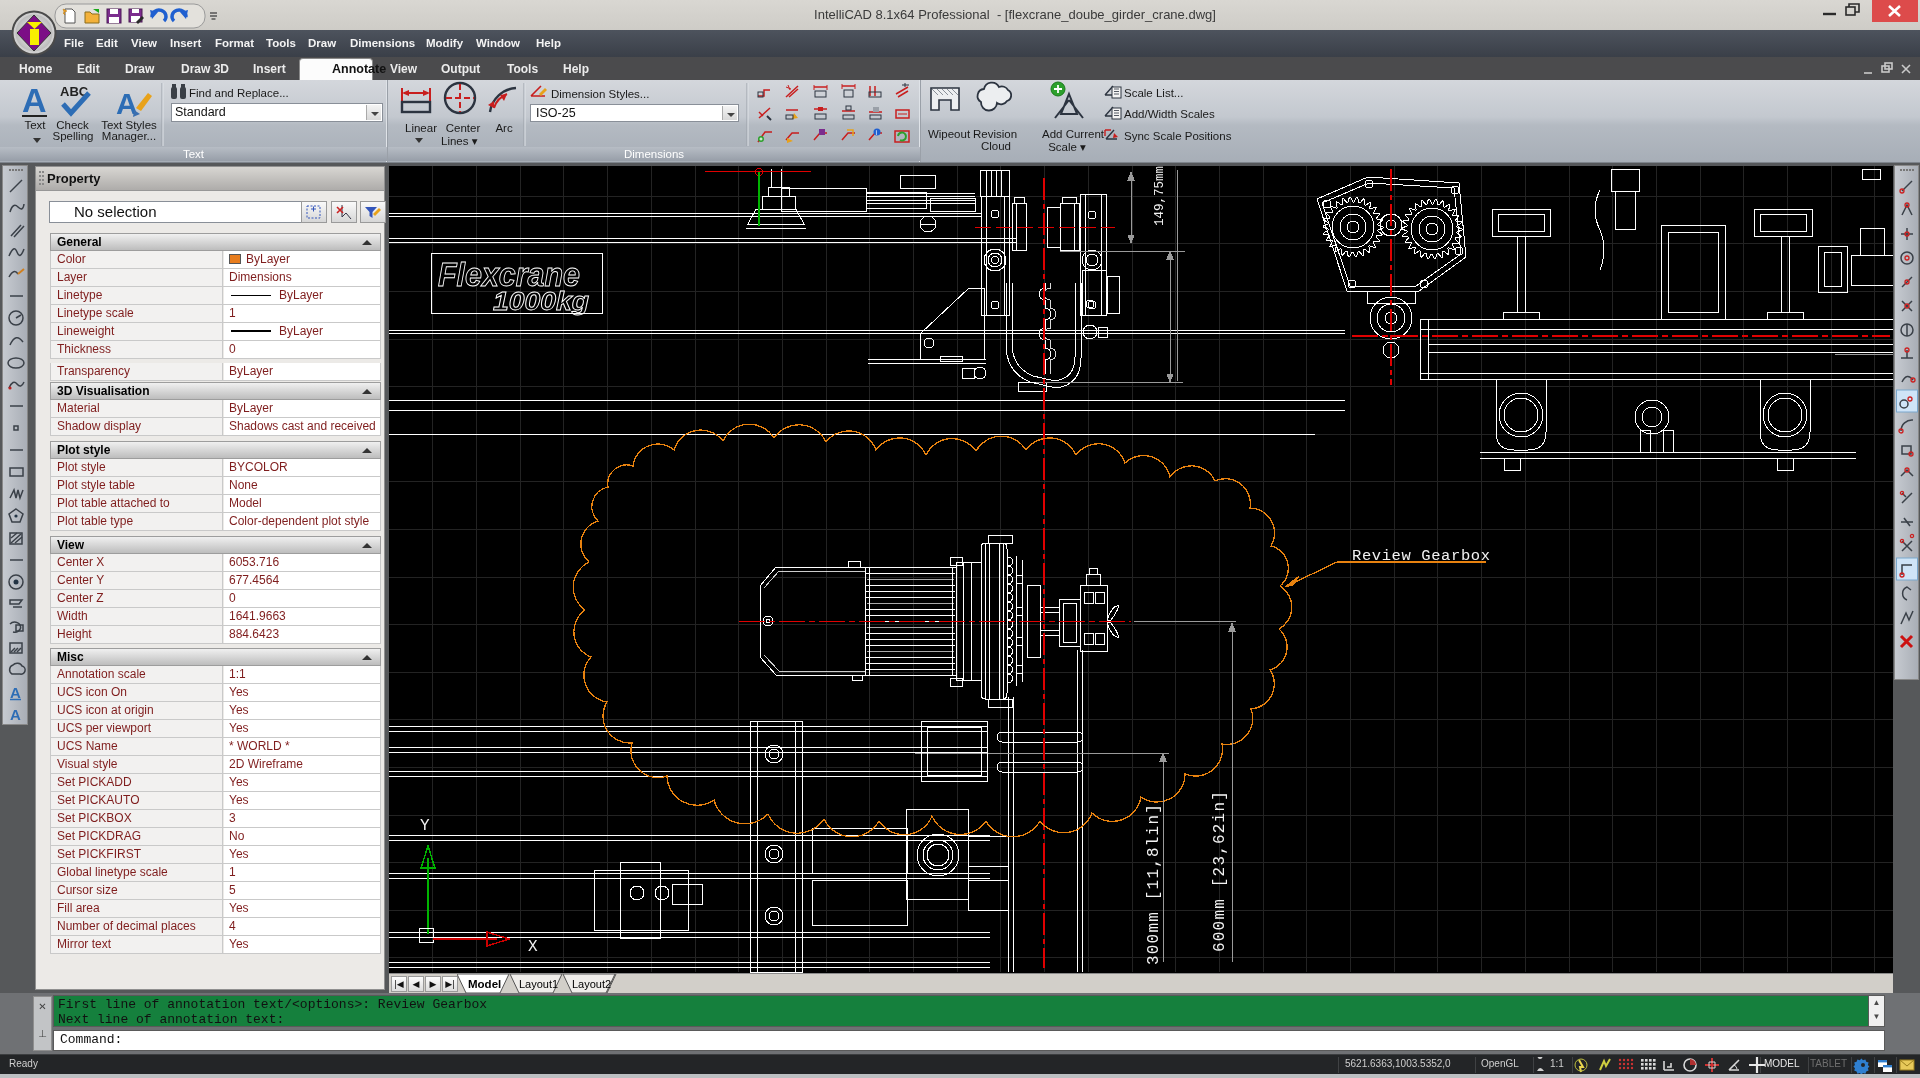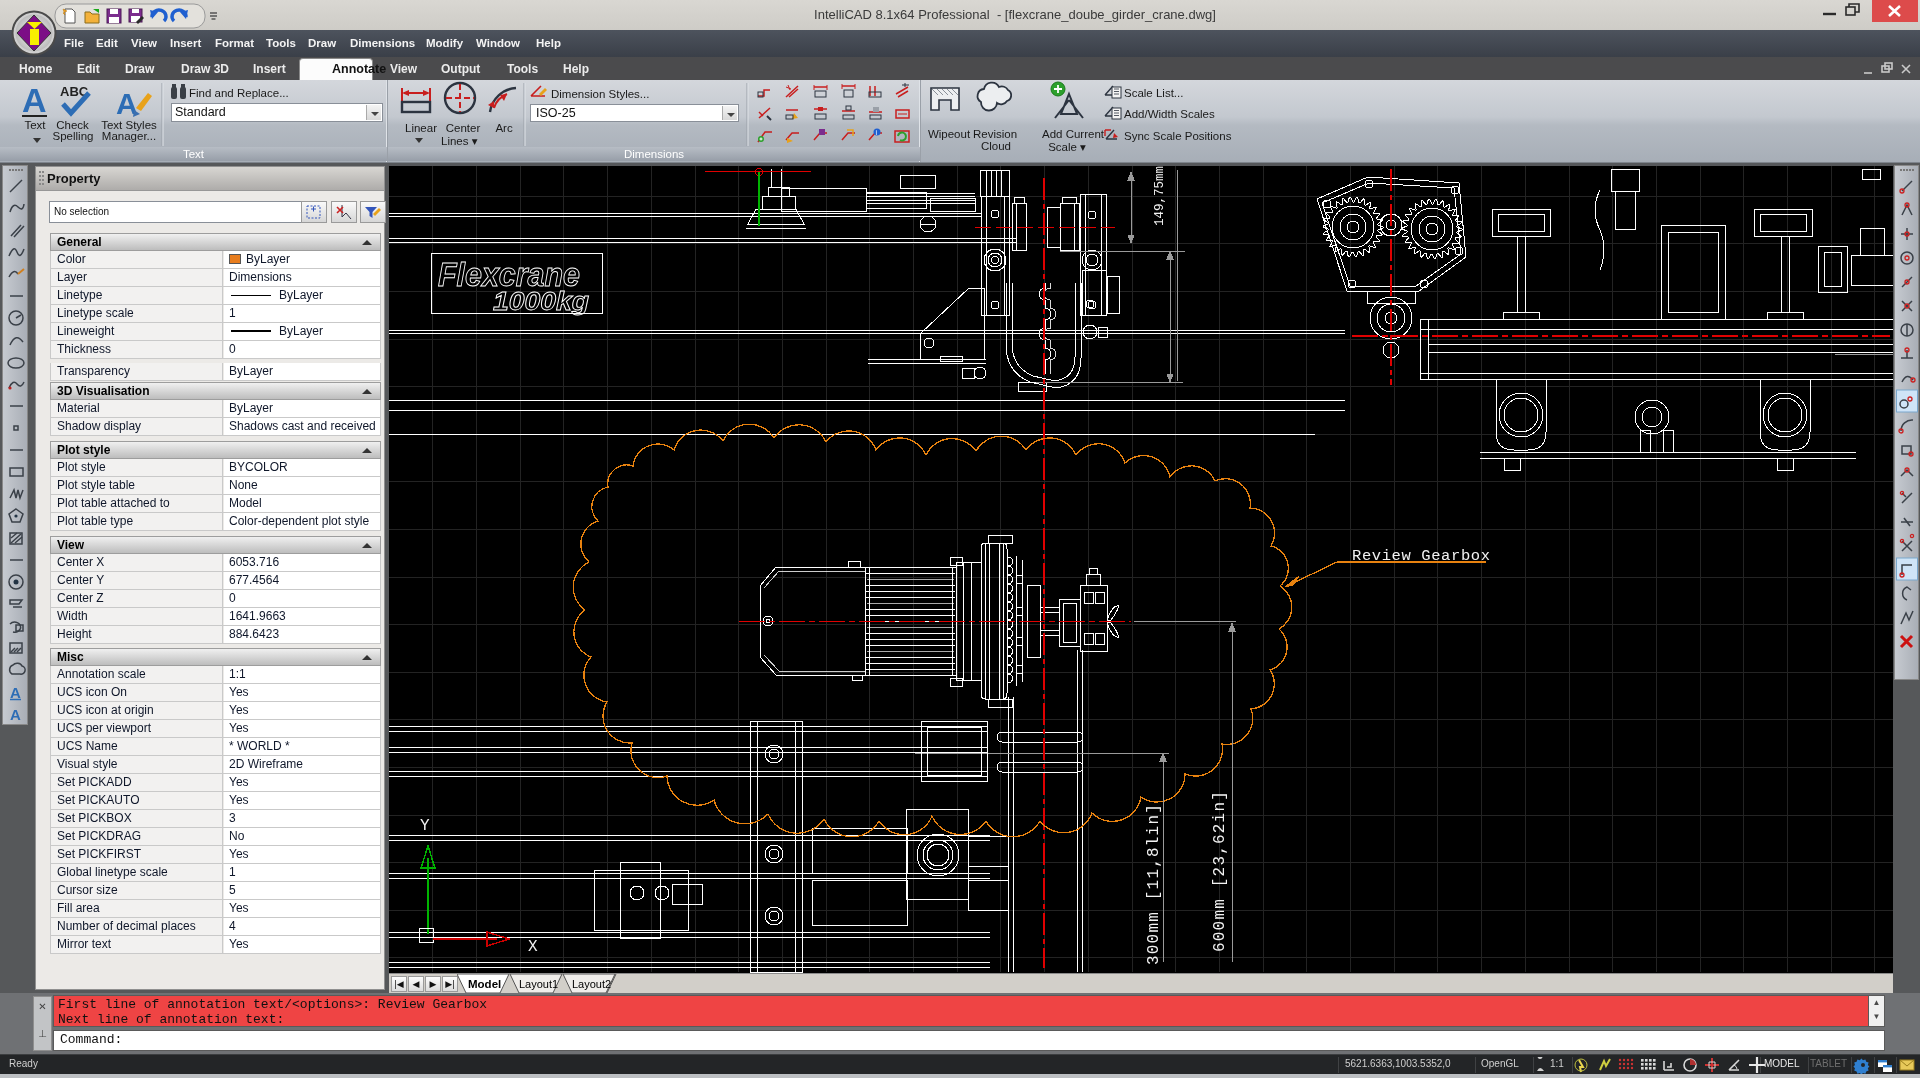--- a/index.html
+++ b/index.html
@@ -28,32 +28,32 @@
 #dockR{left:1893px;top:163px;width:27px;height:830px;background:#56585a;}
 #tbL{left:2px;top:2px;width:26px;height:560px;background:linear-gradient(90deg,#c6cad0,#a9aeb6);border:1px solid #888;}
 #tbR{left:1px;top:2px;width:25px;height:515px;background:linear-gradient(90deg,#c6cad0,#a9aeb6);border:1px solid #888;}
 #prop{left:35px;top:3px;width:350px;height:824px;background:#eceae7;border:1px solid #909090;}
 #prop-title{position:absolute;left:0;top:0;width:100%;height:24px;background:linear-gradient(#d8d6d2,#aeacaa);
  border-bottom:1px solid #979797;}
 #prop-title span{position:absolute;left:11px;top:4px;font-weight:bold;font-size:13px;color:#111;}
 .pgrid-sec{position:absolute;left:14px;width:331px;height:18px;background:linear-gradient(#f0f0f0,#bdbdbd);
  border:1px solid #9d9d9d;font-weight:bold;font-size:12px;color:#000;padding-left:6px;line-height:17px;}
 .pgrid-sec:after{content:"";position:absolute;right:8px;top:6px;border:5px solid transparent;border-bottom-color:#333;border-top-width:0;}
-.prow{position:absolute;left:14px;width:331px;height:18px;border:1px solid #c9c9c9;border-top:none;font-size:12px;color:#0f172a;}
+.prow{position:absolute;left:14px;width:331px;height:18px;border:1px solid #c9c9c9;border-top:none;font-size:12px;color:#7f1d1d;}
 .prow .lab{position:absolute;left:0;top:0;width:172px;height:100%;background:#f2f1f0;border-right:1px solid #c9c9c9;
  padding-left:6px;line-height:17px;white-space:nowrap;}
 .prow .val{position:absolute;left:173px;top:0;right:0;height:100%;background:#fff;padding-left:5px;line-height:17px;white-space:nowrap;}
 #canvasbox{left:389px;top:163px;width:1504px;height:830px;background:#000;}
 #tabstrip{left:389px;top:973px;width:1504px;height:20px;background:#d2cfc9;border-top:1px solid #8a8a8a;}
 .navbtn{position:absolute;top:2px;width:16px;height:16px;background:linear-gradient(#fdfdfd,#dcdcdc);
  border:1px solid #9a9a9a;color:#111;font-size:9px;text-align:center;line-height:15px;}
 #cmdwin{left:0;top:993px;width:1920px;height:61px;background:#6f7174;}
 #cmdgutter{left:33px;top:3px;width:19px;height:55px;background:#c2c4c6;border:1px solid #8e8e8e;
  color:#444;font-size:11px;}
-#cmdhist{left:53px;top:2px;width:1816px;height:32px;background:#ef4444;border:1px solid #5a5a5a;
+#cmdhist{left:53px;top:2px;width:1816px;height:32px;background:#15803d;border:1px solid #5a5a5a;
  font-family:"Liberation Mono",monospace;font-size:13px;color:#111;line-height:15px;padding:1px 0 0 4px;}
 #cmdscroll{left:1869px;top:2px;width:16px;height:32px;background:#f0f0f0;border:1px solid #5a5a5a;border-left:none;
  color:#4a4a4a;font-size:8px;text-align:center;}
 #cmdline{left:53px;top:37px;width:1832px;height:21px;background:#fff;border:1px solid #5a5a5a;
  font-family:"Liberation Mono",monospace;font-size:13px;color:#111;line-height:18px;padding-left:6px;}
 #statusbar{left:0;top:1054px;width:1920px;height:20px;background:#232527;border-top:1px solid #3c3e40;color:#cfcfcf;font-size:10px;}
 #bottomedge{left:0;top:1074px;width:1920px;height:4px;background:#bcbfc2;}
 .sbsep{position:absolute;top:2px;width:1px;height:16px;background:#404244;}
 </style></head>
 <body>
@@ -460,21 +460,21 @@
             <rect x="3" y="0" width="2" height="2"></rect>
             <rect x="0" y="4" width="2" height="2"></rect>
             <rect x="3" y="4" width="2" height="2"></rect>
             <rect x="0" y="8" width="2" height="2"></rect>
             <rect x="3" y="8" width="2" height="2"></rect>
             <rect x="0" y="12" width="2" height="2"></rect>
             <rect x="3" y="12" width="2" height="2"></rect>
           </g>
         </svg>
       </div>
-      <div class="combo abs" style="left:13px;top:34px;width:272px;height:22px;line-height:20px;padding-left:4px;font-size:10px">No selection<div class="ar"></div></div>
+      <div class="combo abs" style="left:13px;top:34px;width:272px;height:22px;line-height:20px;padding-left:24px;font-size:15px">No selection<div class="ar"></div></div>
       <div class="abs" style="left:265px;top:34px;width:26px;height:22px;background:linear-gradient(#fafafa,#d6d6d6);border:1px solid #9a9a9a"></div>
       <div class="abs" style="left:295px;top:34px;width:26px;height:22px;background:linear-gradient(#fafafa,#d6d6d6);border:1px solid #9a9a9a"></div>
       <div class="abs" style="left:324px;top:34px;width:26px;height:22px;background:linear-gradient(#fafafa,#d6d6d6);border:1px solid #9a9a9a"></div>
       <svg class="abs" style="left:265px;top:34px" width="86" height="22">
         <rect x="6" y="5" width="13" height="12" fill="none" stroke="#3355bb" stroke-dasharray="2 1.5"></rect>
         <path d="M10,8 h5 M12.5,5.5 v5" stroke="#3355bb"></path>
         <path d="M41,4 l0,12 l4,-4 l5,6" stroke="#334" fill="none"></path>
         <path d="M36,6 l6,6 M42,6 l-6,6" stroke="#cc2222" stroke-width="1.6"></path>
         <path d="M64,6 h12 l-4.5,5 v6 l-3,-2 v-4 Z" fill="#3355bb"></path>
         <path d="M72,13 l6,-6 l2,2 l-6,6 Z" fill="#e8a21a"></path>

